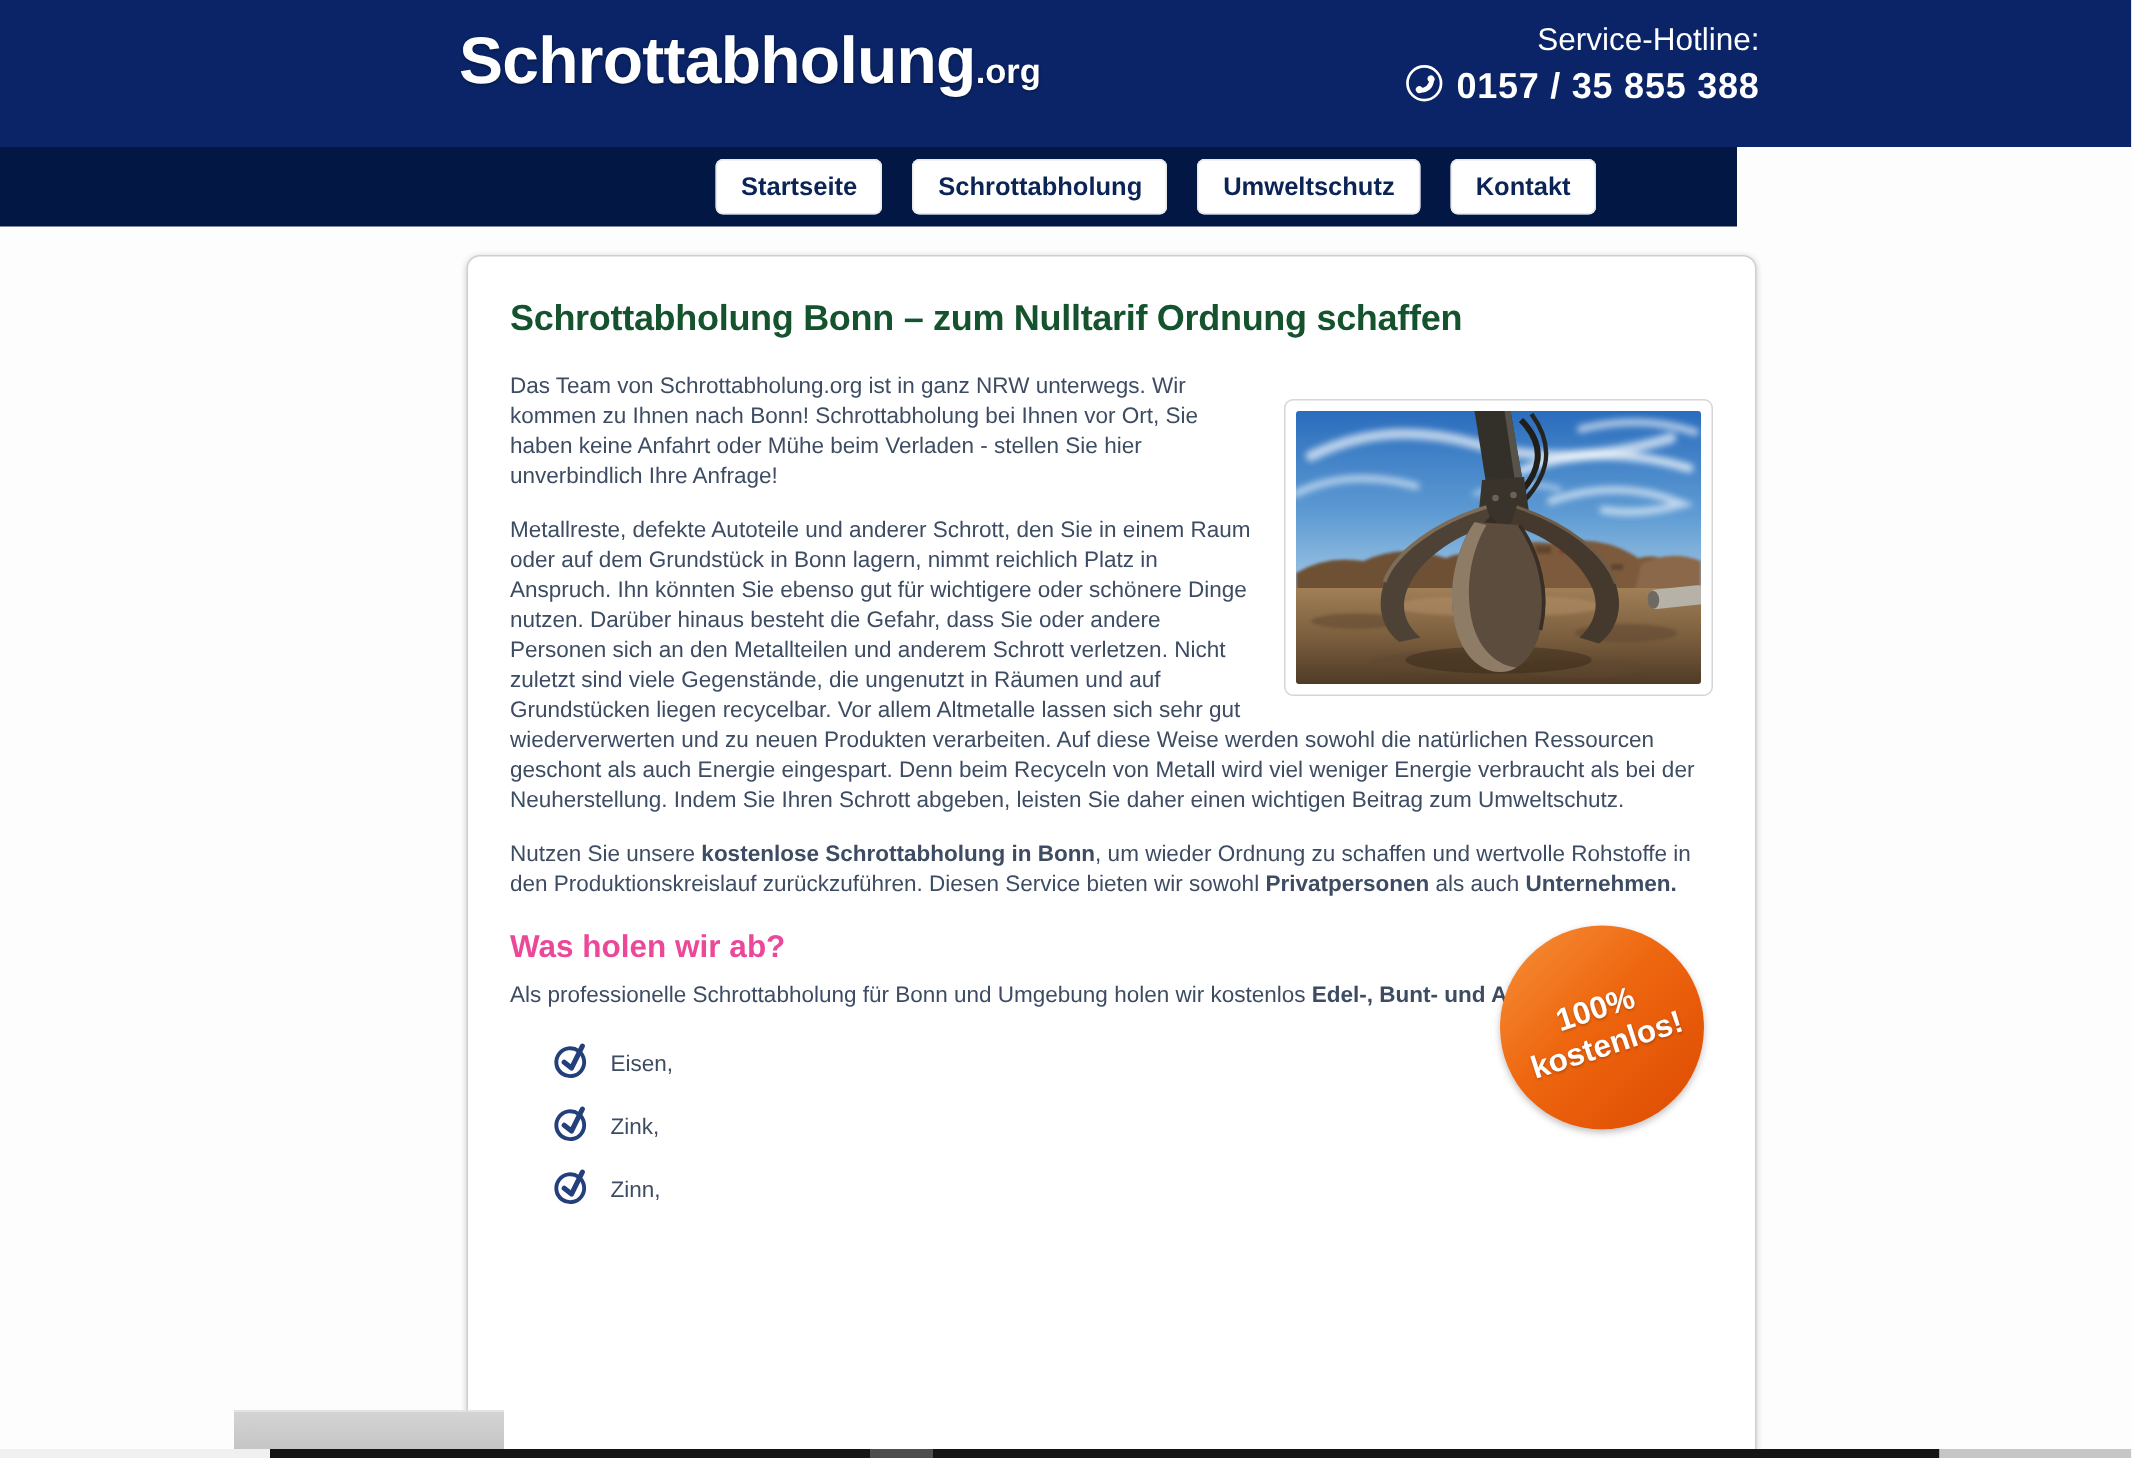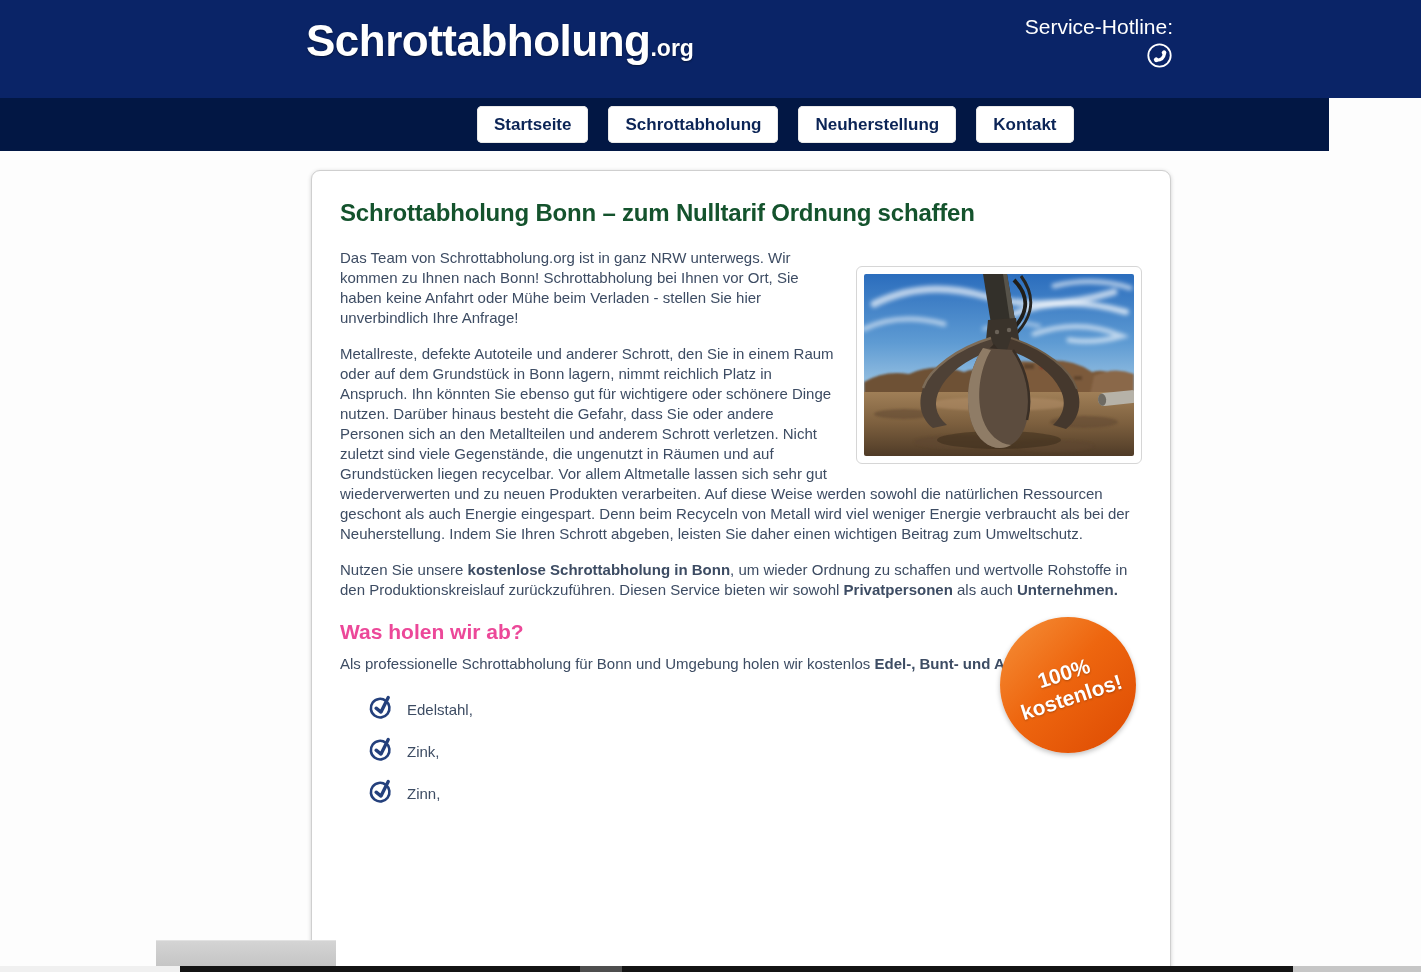--- a/index.html
+++ b/index.html
@@ -12,21 +12,21 @@
   .logo { position:absolute; left:306px; top:16px; color:#ffffff; cursor:pointer;
           text-shadow:0 1px 2px rgba(0,0,0,.45); white-space:nowrap; }
   .logo .big { font-size:44px; font-weight:bold; letter-spacing:-0.5px; }
   .logo .small { font-size:23px; font-weight:600; }
   .hotline { position:absolute; right:248px; top:14px; color:#ffffff; text-align:right; }
   .hotline .label { font-size:21px; line-height:26px; font-weight:400; }
   .hotline .numrow { display:flex; align-items:center; justify-content:flex-end; gap:8px; margin-top:2px; }
   .hotline .number { font-size:24px; font-weight:bold; letter-spacing:0.5px; }
 
   
-  .nav { position:absolute; top:98px; left:0; width:1329px; height:53px; background:#021744;padding-left:14px; }
+  .nav { position:absolute; top:98px; left:0; width:1158px; height:53px; background:#021744;padding-left:14px; }
   .nav-inner { position:absolute; left:477px; top:8px; display:flex; gap:20px; }
   .nav-btn { background:#ffffff; color:#0b2456; border:none; border-radius:5px;
              height:37px; padding:0 17px; font-size:17px; font-weight:600;
              font-family:"Liberation Sans", sans-serif; cursor:pointer; box-shadow:0 0 0 1px #e8e8e8 inset; }
 
   
   .card { position:absolute; left:311px; top:170px; width:860px; height:1100px;
           background:#ffffff; border:1px solid #cfcfcf; border-radius:9px;
           box-shadow:0 1px 4px rgba(0,0,0,.18); padding:28px 28px 0 28px; }
   h1.title { color:#14532d; font-size:24px; font-weight:bold; letter-spacing:-0.2px; margin-bottom:21px; }
@@ -75,29 +75,30 @@
         <span>
           <svg width="27" height="27" viewBox="0 0 27 27">
             <circle cx="13.5" cy="13.5" r="11.2" fill="none" stroke="#ffffff" stroke-width="1.8"></circle>
             <g transform="rotate(-42 13.5 13.5)">
               <path d="M8.2 15.2 Q13.5 19.6 18.8 15.2" fill="none" stroke="#ffffff" stroke-width="3.1" stroke-linecap="round"></path>
               <circle cx="8.2" cy="14.4" r="2.3" fill="#ffffff"></circle>
               <circle cx="18.8" cy="14.4" r="2.3" fill="#ffffff"></circle>
             </g>
           </svg>
         </span>
+        <span class="number">0157 / 35 855 388</span>
       </div>
     </div>
   </div>
 
   <div class="nav">
     <div class="nav-inner">
       <button class="nav-btn">Startseite</button>
       <button class="nav-btn">Schrottabholung</button>
-      <button class="nav-btn">Neuherstellung</button>
+      <button class="nav-btn">Umweltschutz</button>
       <button class="nav-btn">Kontakt</button>
     </div>
   </div>
 
   <div class="card">
 
     <h1 class="title">Schrottabholung Bonn – zum Nulltarif Ordnung schaffen</h1>
 
     <div class="photo-frame">
       <svg viewBox="0 0 270 182" preserveAspectRatio="none">
@@ -196,21 +197,21 @@
     <p><span>Als professionelle Schrottabholung für Bonn und Umgebung holen wir kostenlos </span><strong>Edel-, Bunt- und Altmetalle</strong><span> wie</span></p>
 
     <div class="check-list">
       <div class="check-item">
         <span><svg width="26" height="26" viewBox="0 0 26 26">
               <g transform="rotate(-8 13 13)">
                 <circle cx="12" cy="14" r="9.3" fill="#ffffff" stroke="#24407c" stroke-width="2.6"></circle>
                 <path d="M8 13.5 L12.3 18 L21.5 4.5" fill="none" stroke="#24407c" stroke-width="3.4" stroke-linecap="round" stroke-linejoin="round"></path>
               </g>
             </svg></span>
-        <span class="txt">Edelstahl,</span>
+        <span class="txt">Eisen,</span>
       </div>
       <div class="check-item">
         <span><svg width="26" height="26" viewBox="0 0 26 26">
               <g transform="rotate(-8 13 13)">
                 <circle cx="12" cy="14" r="9.3" fill="#ffffff" stroke="#24407c" stroke-width="2.6"></circle>
                 <path d="M8 13.5 L12.3 18 L21.5 4.5" fill="none" stroke="#24407c" stroke-width="3.4" stroke-linecap="round" stroke-linejoin="round"></path>
               </g>
             </svg></span>
         <span class="txt">Zink,</span>
       </div>

